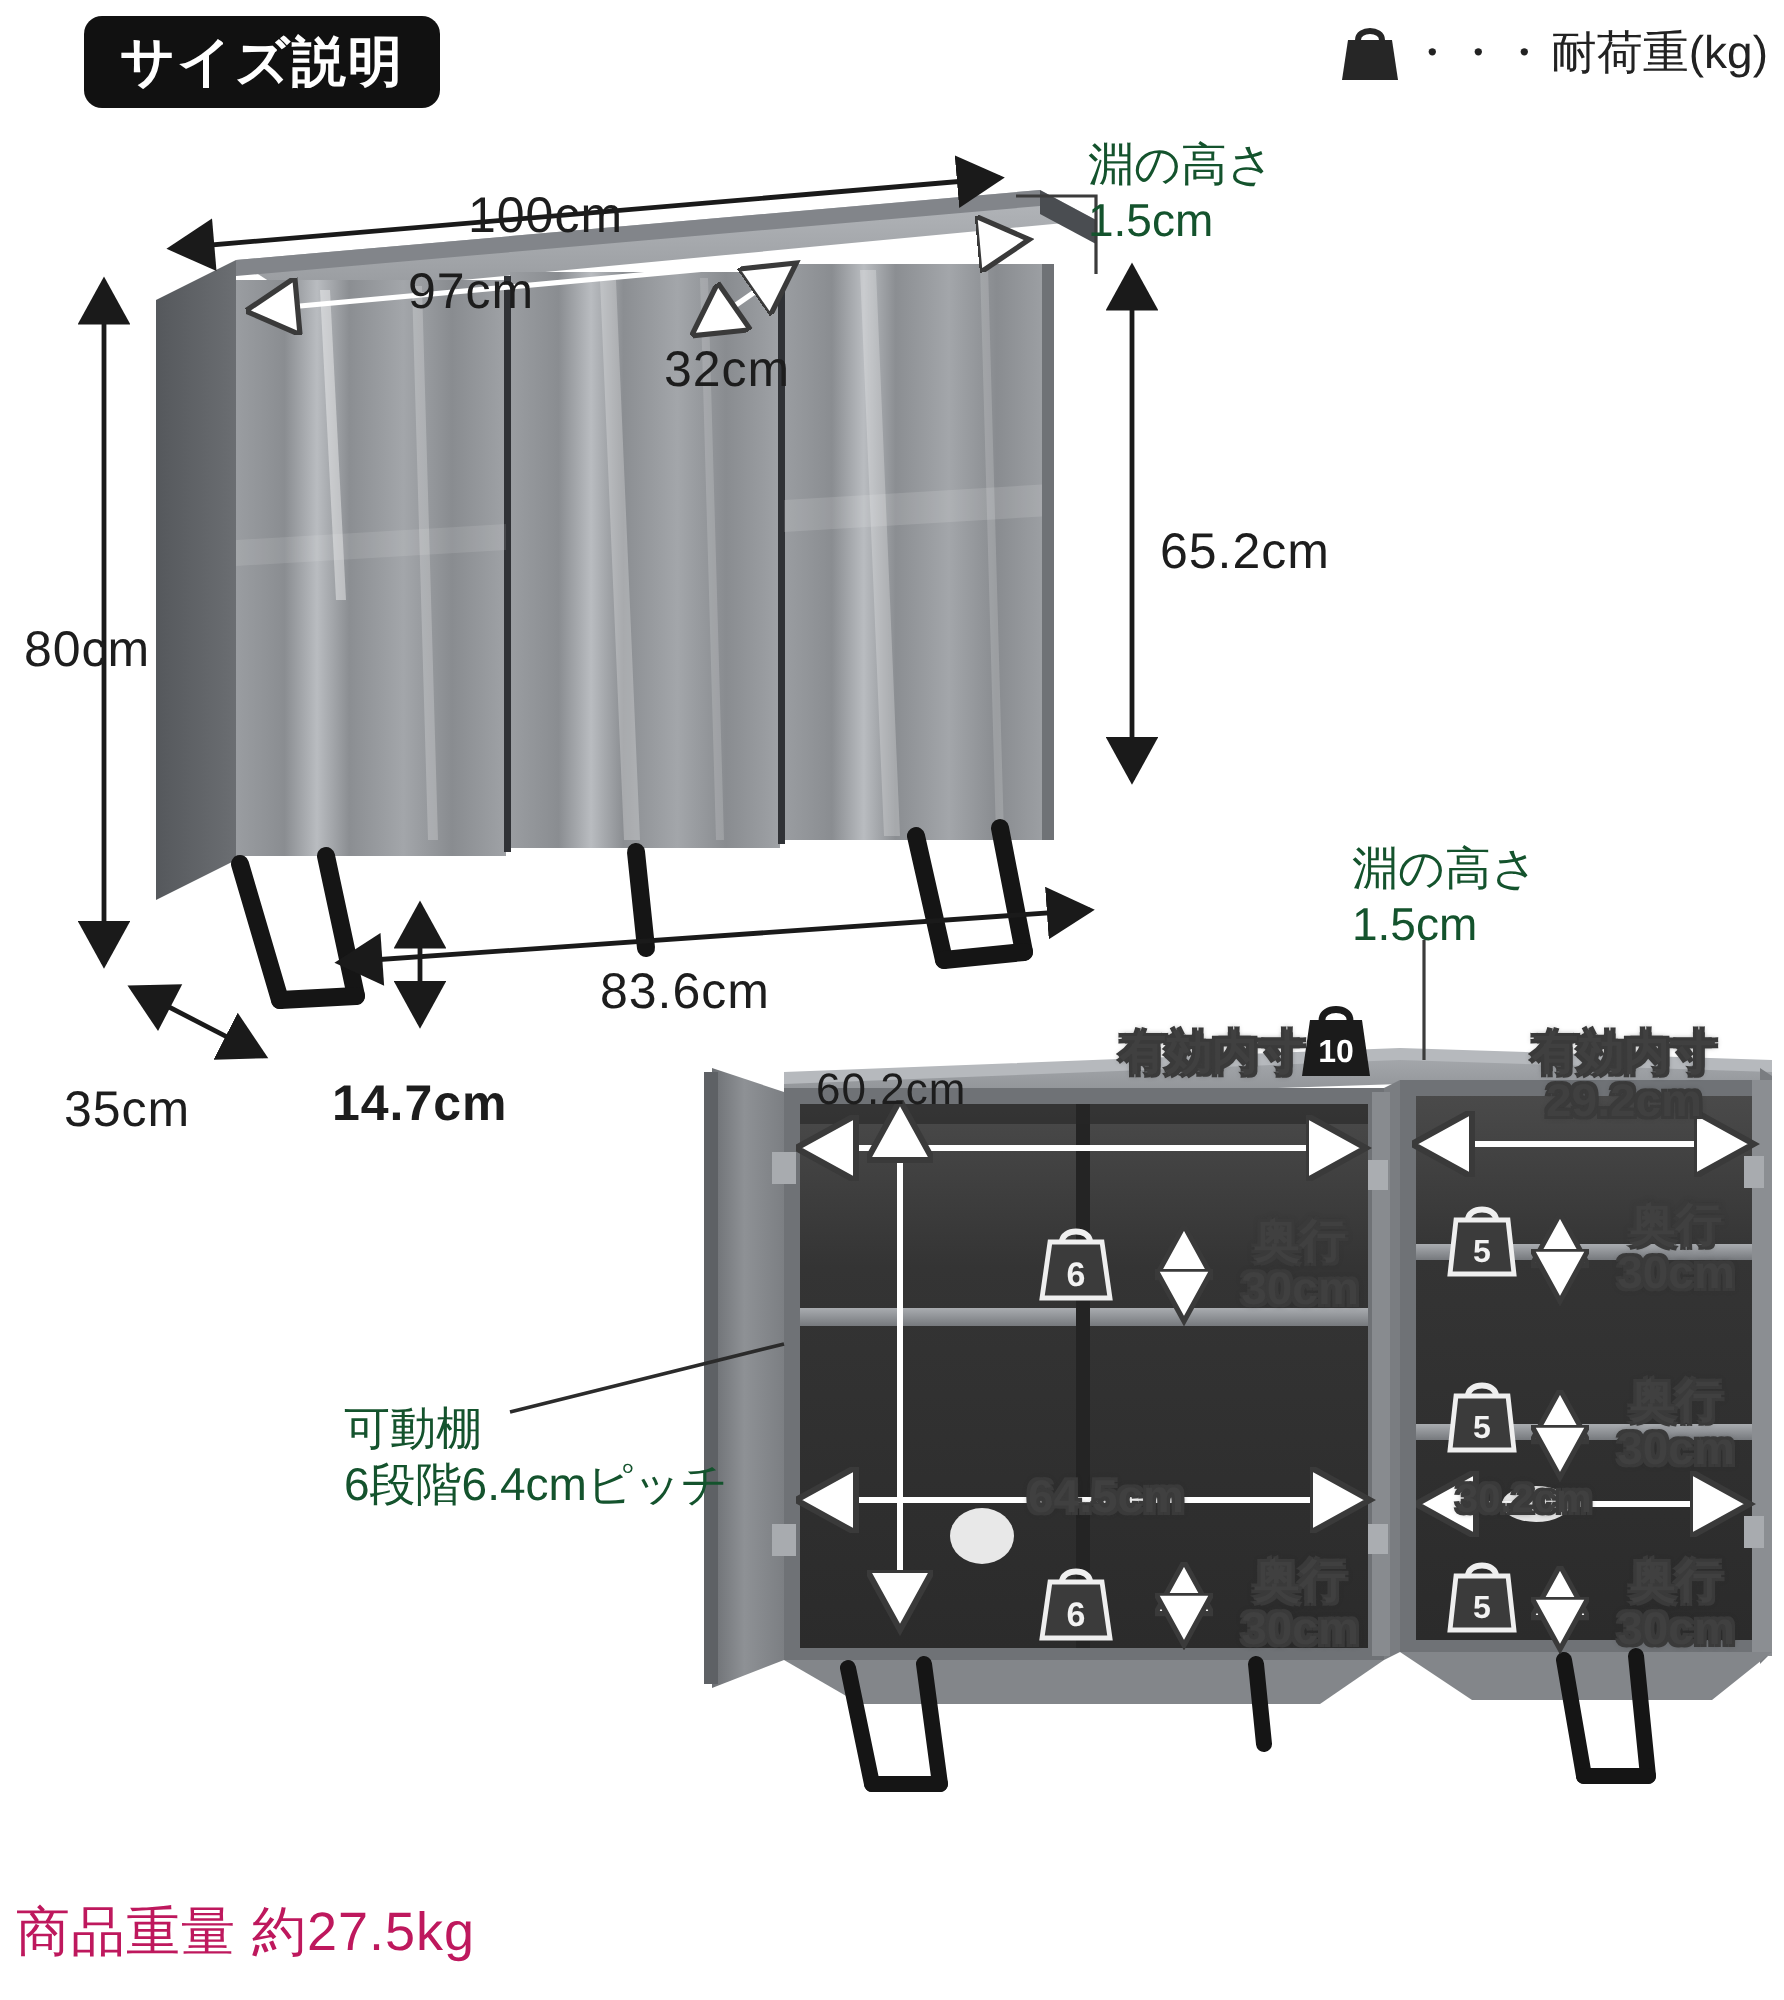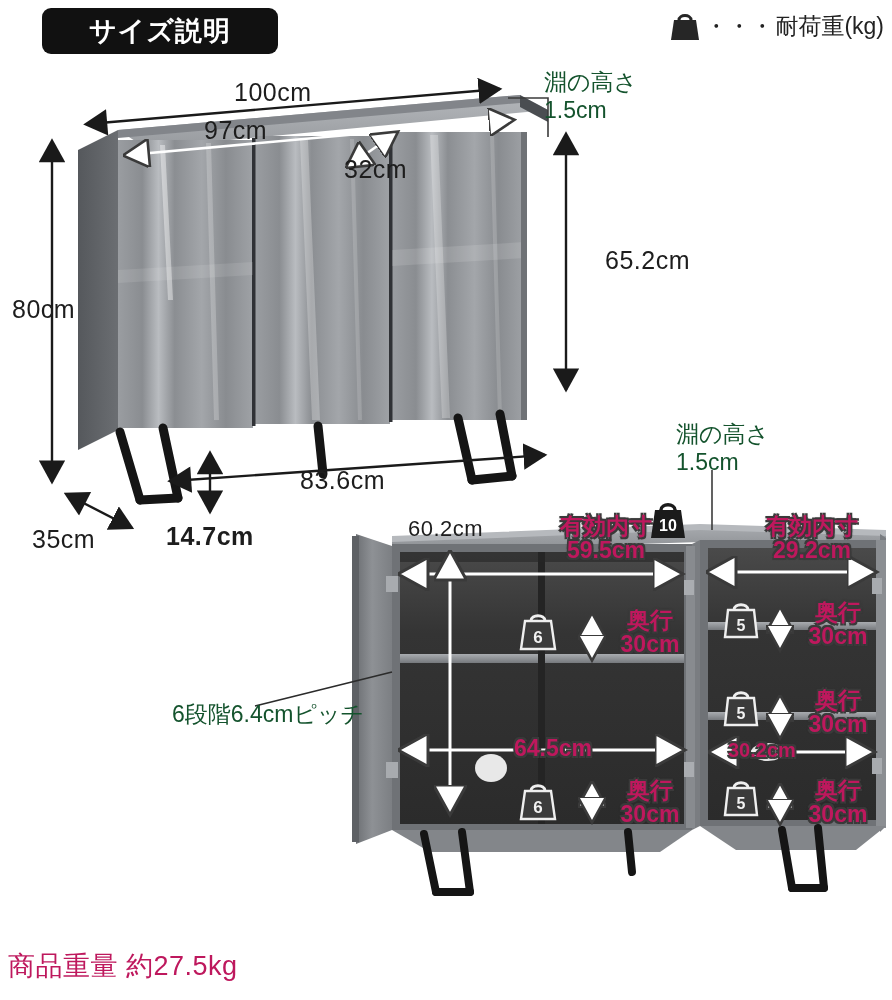--- a/index.html
+++ b/index.html
@@ -1,31 +1,31 @@
 <!DOCTYPE html>
 <html><head>
 <meta charset="utf-8">
 <style>
   html,body{margin:0;padding:0;background:#ffffff;}
   body{width:892px;height:1000px;position:relative;overflow:hidden;
        font-family:"Liberation Sans","DejaVu Sans",sans-serif;color:#1a1a1a;}
   .abs{position:absolute;}
   
-  #title-badge{left:42px;top:8px;width:236px;height:46px;background:#111111;border-radius:9px;
+  #title-badge{left:42px;top:8px;width:178px;height:46px;background:#111111;border-radius:9px;
       display:flex;align-items:center;justify-content:center;}
   #title-badge span{color:#ffffff;font-size:27px;font-weight:bold;letter-spacing:1px;}
   
   #legend{right:8px;top:10px;display:flex;align-items:center;gap:2px;}
   #legend .lg-txt{font-size:23px;color:#222;letter-spacing:0px;}
   
-  .dim{font-size:25px;color:#1d1d1d;white-space:nowrap;letter-spacing:0.5px;}
+  .dim{font-size:25px;color:#1d1d1d;white-space:nowrap;letter-spacing:0.5px;margin-top:16px;}
   .dim.sm{font-size:22px;}
   .note{font-size:23px;color:#14532d;line-height:1.22;white-space:nowrap;}
   
-  .wtxt{font-size:23px;font-weight:bold;color:#be185d;white-space:nowrap;line-height:1.05;
+  .wtxt{font-size:23px;font-weight:bold;color:#404040;white-space:nowrap;line-height:1.05;
         text-shadow:-1.6px -1.6px 0 #3a3a3a, 1.6px -1.6px 0 #3a3a3a,
                     -1.6px 1.6px 0 #3a3a3a, 1.6px 1.6px 0 #3a3a3a,
                     0 0 3px #2e2e2e;}
   .wtxt.sm{font-size:20px;}
   .wtxt.c{text-align:center;}
   
   svg.layer{position:absolute;left:0;top:0;width:892px;height:1000px;overflow:visible;pointer-events:none;}
   
   #product-weight{left:8px;top:948px;font-size:27px;color:#be185d;letter-spacing:0.5px;}
 </style>
@@ -134,27 +134,27 @@
 
   <line x1="68" y1="495" x2="132" y2="528" stroke="#1a1a1a" stroke-width="2.4" marker-start="url(#arrBs)" marker-end="url(#arrB)"></line>
 
   <line x1="210" y1="455" x2="210" y2="512" stroke="#1a1a1a" stroke-width="2.4" marker-start="url(#arrBs)" marker-end="url(#arrB)"></line>
 
   <line x1="172" y1="481" x2="545" y2="455" stroke="#1a1a1a" stroke-width="2.4" marker-start="url(#arrBs)" marker-end="url(#arrB)"></line>
 </svg>
 
 <div class="abs dim" style="left:234px;top:78px;">100cm</div>
 <div class="abs dim" style="left:204px;top:116px;">97cm</div>
-<div class="abs dim" style="left:344px;top:155px;">32cm</div>
+<div class="abs dim" style="left:332px;top:155px;">32cm</div>
 <div class="abs note" style="left:544px;top:68px;">
   <div>淵の高さ</div>
   <div>1.5cm</div>
 </div>
 <div class="abs dim" style="left:12px;top:295px;">80cm</div>
-<div class="abs dim" style="left:605px;top:246px;">65.2cm</div>
+<div class="abs dim" style="left:580px;top:246px;">65.2cm</div>
 <div class="abs dim" style="left:32px;top:525px;">35cm</div>
 <div class="abs dim" style="left:166px;top:522px;font-weight:bold;">14.7cm</div>
 <div class="abs dim" style="left:300px;top:466px;">83.6cm</div>
 
 <div class="abs" style="left:0;top:500px;width:892px;height:420px;">
   <svg width="892" height="420" style="position:absolute;left:0;top:0;">
     <defs>
       <linearGradient id="intG" x1="0" y1="0" x2="0" y2="1">
         <stop offset="0%" stop-color="#4a4a4a"></stop>
         <stop offset="30%" stop-color="#343434"></stop>
@@ -253,21 +253,20 @@
     <path d="M13 12 C13 5, 27 5, 27 12" fill="none" stroke="#1b1b1b" stroke-width="3.4"></path>
     <path d="M7 12 L33 12 L37 40 L3 40 Z" fill="#1b1b1b"></path>
     <text x="20" y="33" font-size="16" font-weight="bold" fill="#ffffff" text-anchor="middle" font-family="Liberation Sans, sans-serif">10</text>
   </svg>
 </div>
 
 <div class="abs dim sm" style="left:408px;top:516px;">60.2cm</div>
 
 <div class="abs wtxt c" style="left:516px;top:514px;width:180px;">
   <div>有効内寸</div>
-  <div>59.5cm</div>
 </div>
 
 <div class="abs wtxt c" style="left:732px;top:514px;width:160px;">
   <div>有効内寸</div>
   <div>29.2cm</div>
 </div>
 
 <div class="abs wtxt" style="left:514px;top:736px;">64.5cm</div>
 <div class="abs wtxt sm" style="left:728px;top:740px;">30.2cm</div>
 
@@ -330,16 +329,17 @@
   <div>奥行</div>
   <div>30cm</div>
 </div>
 
 <div class="abs note" style="left:676px;top:420px;">
   <div>淵の高さ</div>
   <div>1.5cm</div>
 </div>
 
 <div class="abs note" style="left:172px;top:700px;">
+  <div>可動棚</div>
   <div>6段階6.4cmピッチ</div>
 </div>
 
 <div class="abs" id="product-weight">商品重量 約27.5kg</div>
 
 </body></html>

